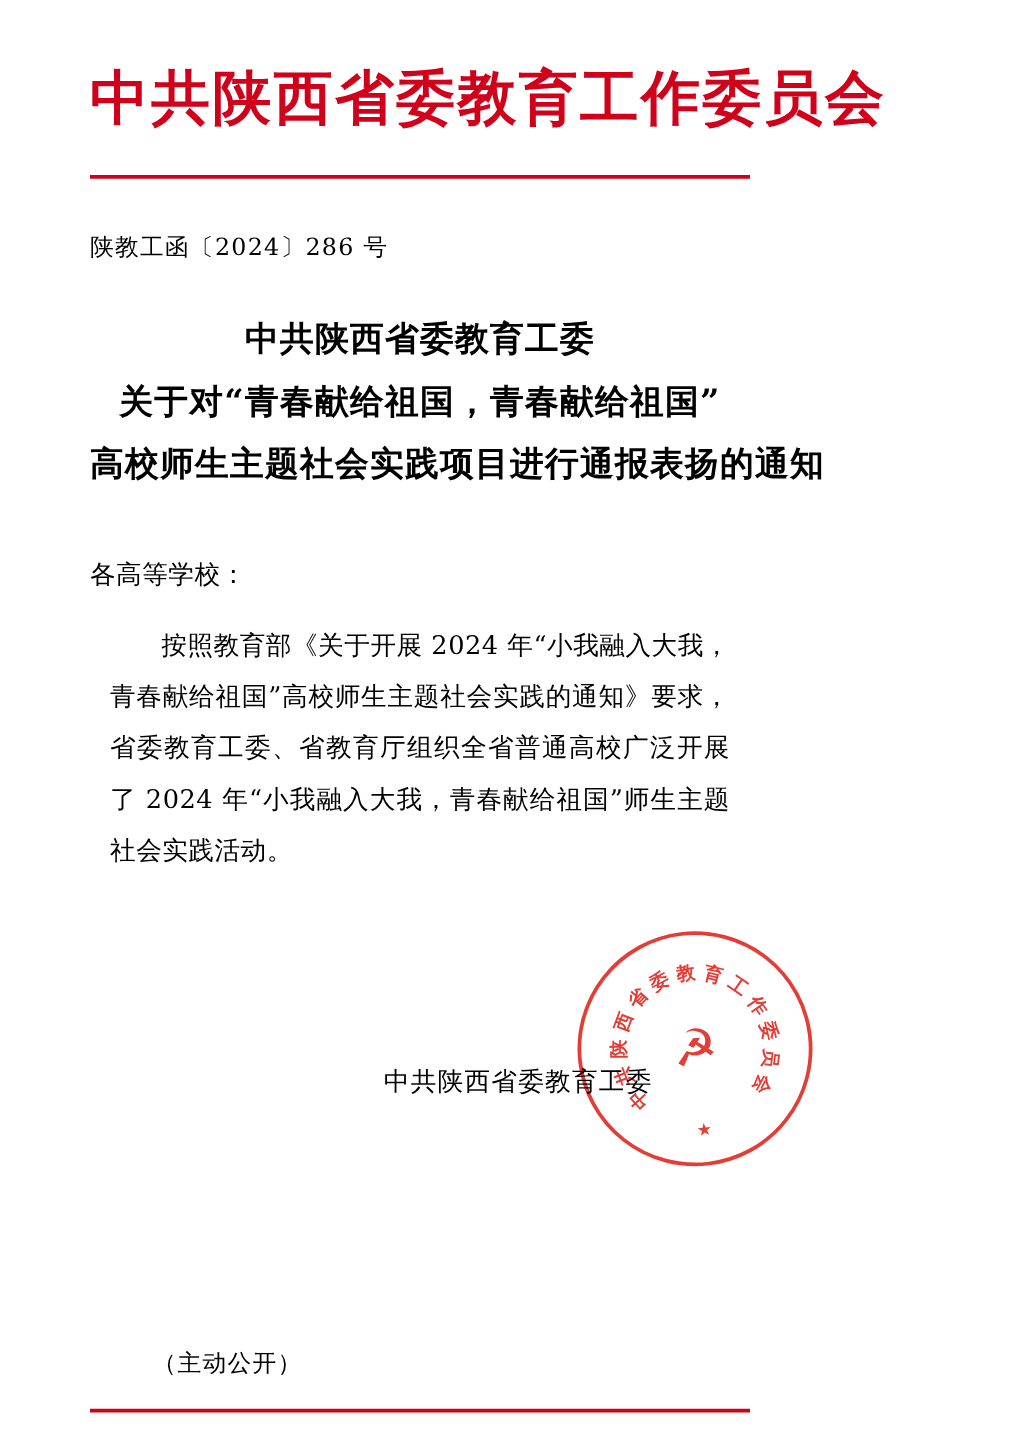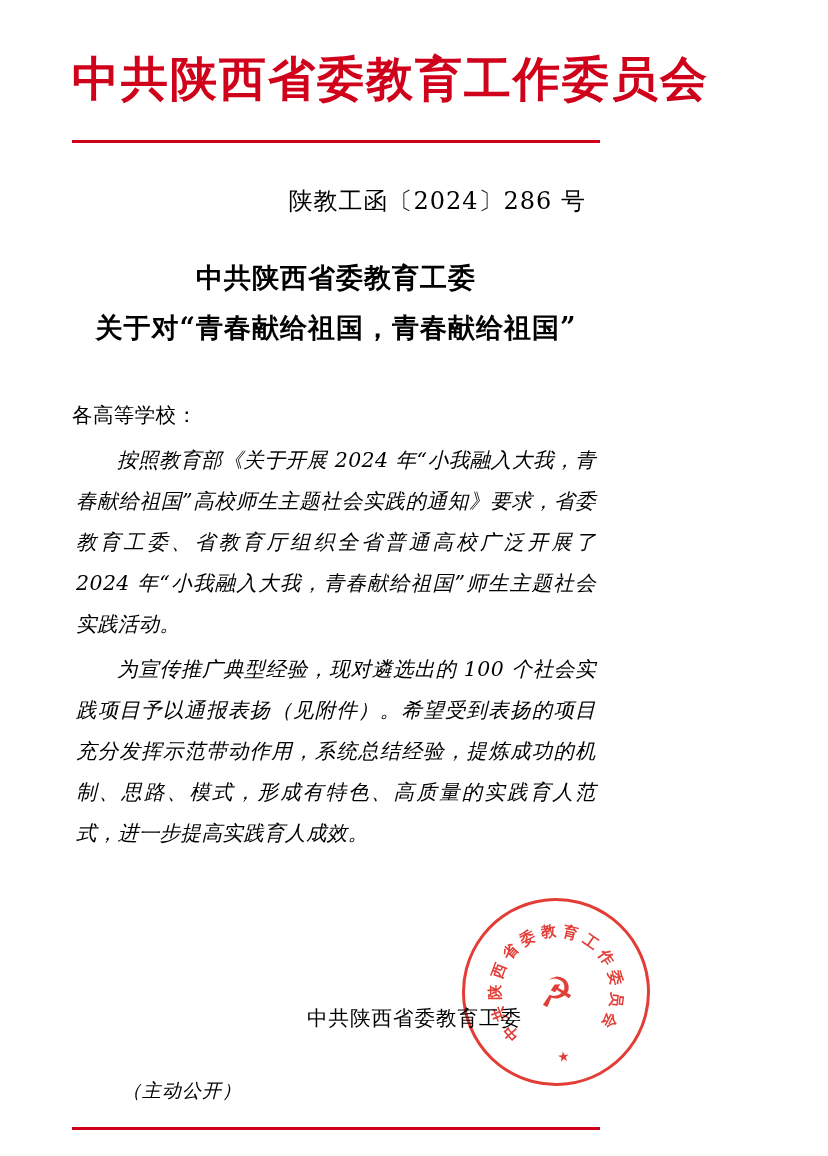--- a/index.html
+++ b/index.html
@@ -40,23 +40,22 @@
   .masthead-rule {
     margin: 34px 0 0 0;
     height: 3px;
     background: #d0021b;
     width: 100%;
   }
 
   
   .doc-number-row {
     margin-top: 42px;
-    text-align: right;
     padding-right: 14px;
-    font-size: 24px;
+    font-size: 19px;
     letter-spacing: 1px;
   }
 
   
   .title-block {
     margin-top: 36px;
     text-align: center;
     font-weight: bold;
     font-size: 27px;
     line-height: 1.85;
@@ -72,23 +71,22 @@
     font-size: 20.5px;
     line-height: 2.0;
     letter-spacing: 0.4px;
     text-align: justify;
     text-justify: inter-ideograph;
   }
   .salutation {
     margin: 13px 0 2px 0;
   }
   .para {
-    margin: 4px;
+    margin: 16px;
     text-indent: 2em;
-    font-style: italic;
   }
 
   
   .signature-zone {
     position: relative;
     margin-top: 38px;
     height: 230px;
   }
   .seal {
     position: absolute;
@@ -158,21 +156,20 @@
     white-space: nowrap;
   }
 
   
   .footer-note {
     position: absolute;
     left: 122px;
     bottom: 52px;
     font-size: 19px;
     letter-spacing: 1px;
-    font-style: italic;
   }
   .footer-rule {
     position: absolute;
     left: 72px;
     right: 72px;
     bottom: 26px;
     height: 3px;
     background: #d0021b;
   }
 </style>
@@ -184,26 +181,26 @@
   <div class="masthead">
     <div class="masthead-title">中共陕西省委教育工作委员会</div>
     <div class="masthead-rule"></div>
   </div>
 
   <div class="doc-number-row">陕教工函〔2024〕286 号</div>
 
   <div class="title-block">
     <div class="title-line">中共陕西省委教育工委</div>
     <div class="title-line">关于对“青春献给祖国，青春献给祖国”</div>
+    <div class="title-line">高校师生主题社会实践项目进行通报表扬的通知</div>
   </div>
 
   <div class="body-block">
     <p class="salutation">各高等学校：</p>
     <p class="para">按照教育部《关于开展 2024 年“小我融入大我，青春献给祖国”高校师生主题社会实践的通知》要求，省委教育工委、省教育厅组织全省普通高校广泛开展了 2024 年“小我融入大我，青春献给祖国”师生主题社会实践活动。</p>
-    <p class="para">为宣传推广典型经验，现对遴选出的 100 个社会实践项目予以通报表扬（见附件）。希望受到表扬的项目充分发挥示范带动作用，系统总结经验，提炼成功的机制、思路、模式，形成有特色、高质量的实践育人范式，进一步提高实践育人成效。</p>
   </div>
 
   <div class="signature-zone">
     <div class="seal">
       <div class="seal-inner">
         <div class="seal-arc" id="seal-arc">
             <span style="transform: rotate(-125deg) translate(-50%, -70px);">中</span>
             <span style="transform: rotate(-104.167deg) translate(-50%, -70px);">共</span>
             <span style="transform: rotate(-83.3333deg) translate(-50%, -70px);">陕</span>
             <span style="transform: rotate(-62.5deg) translate(-50%, -70px);">西</span>

